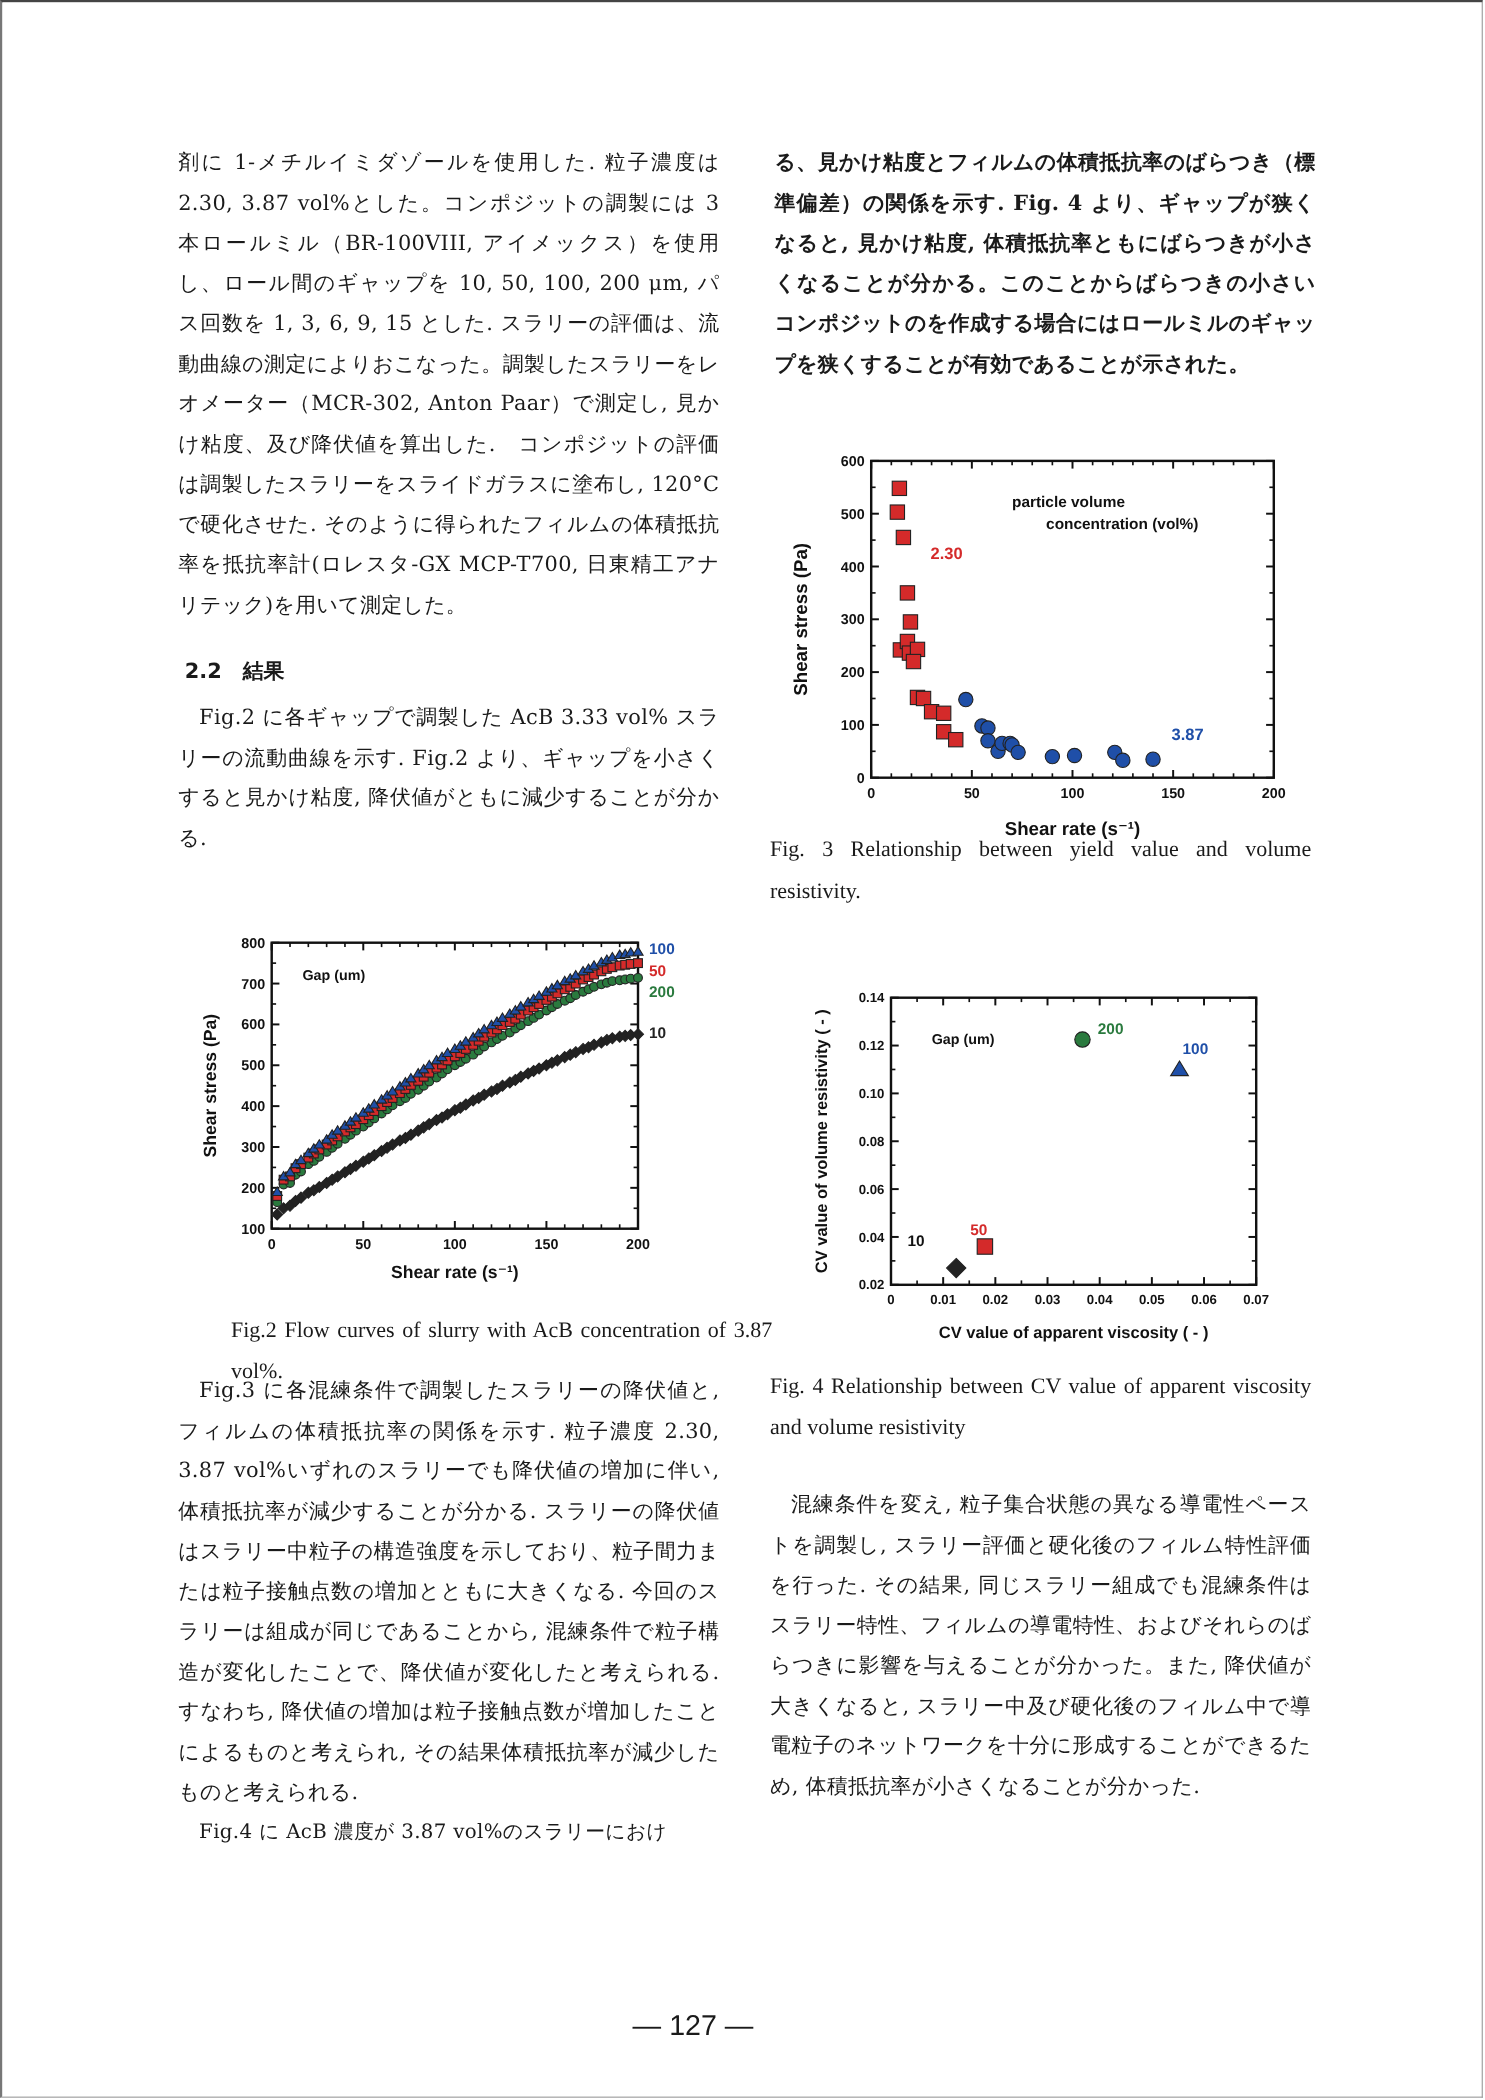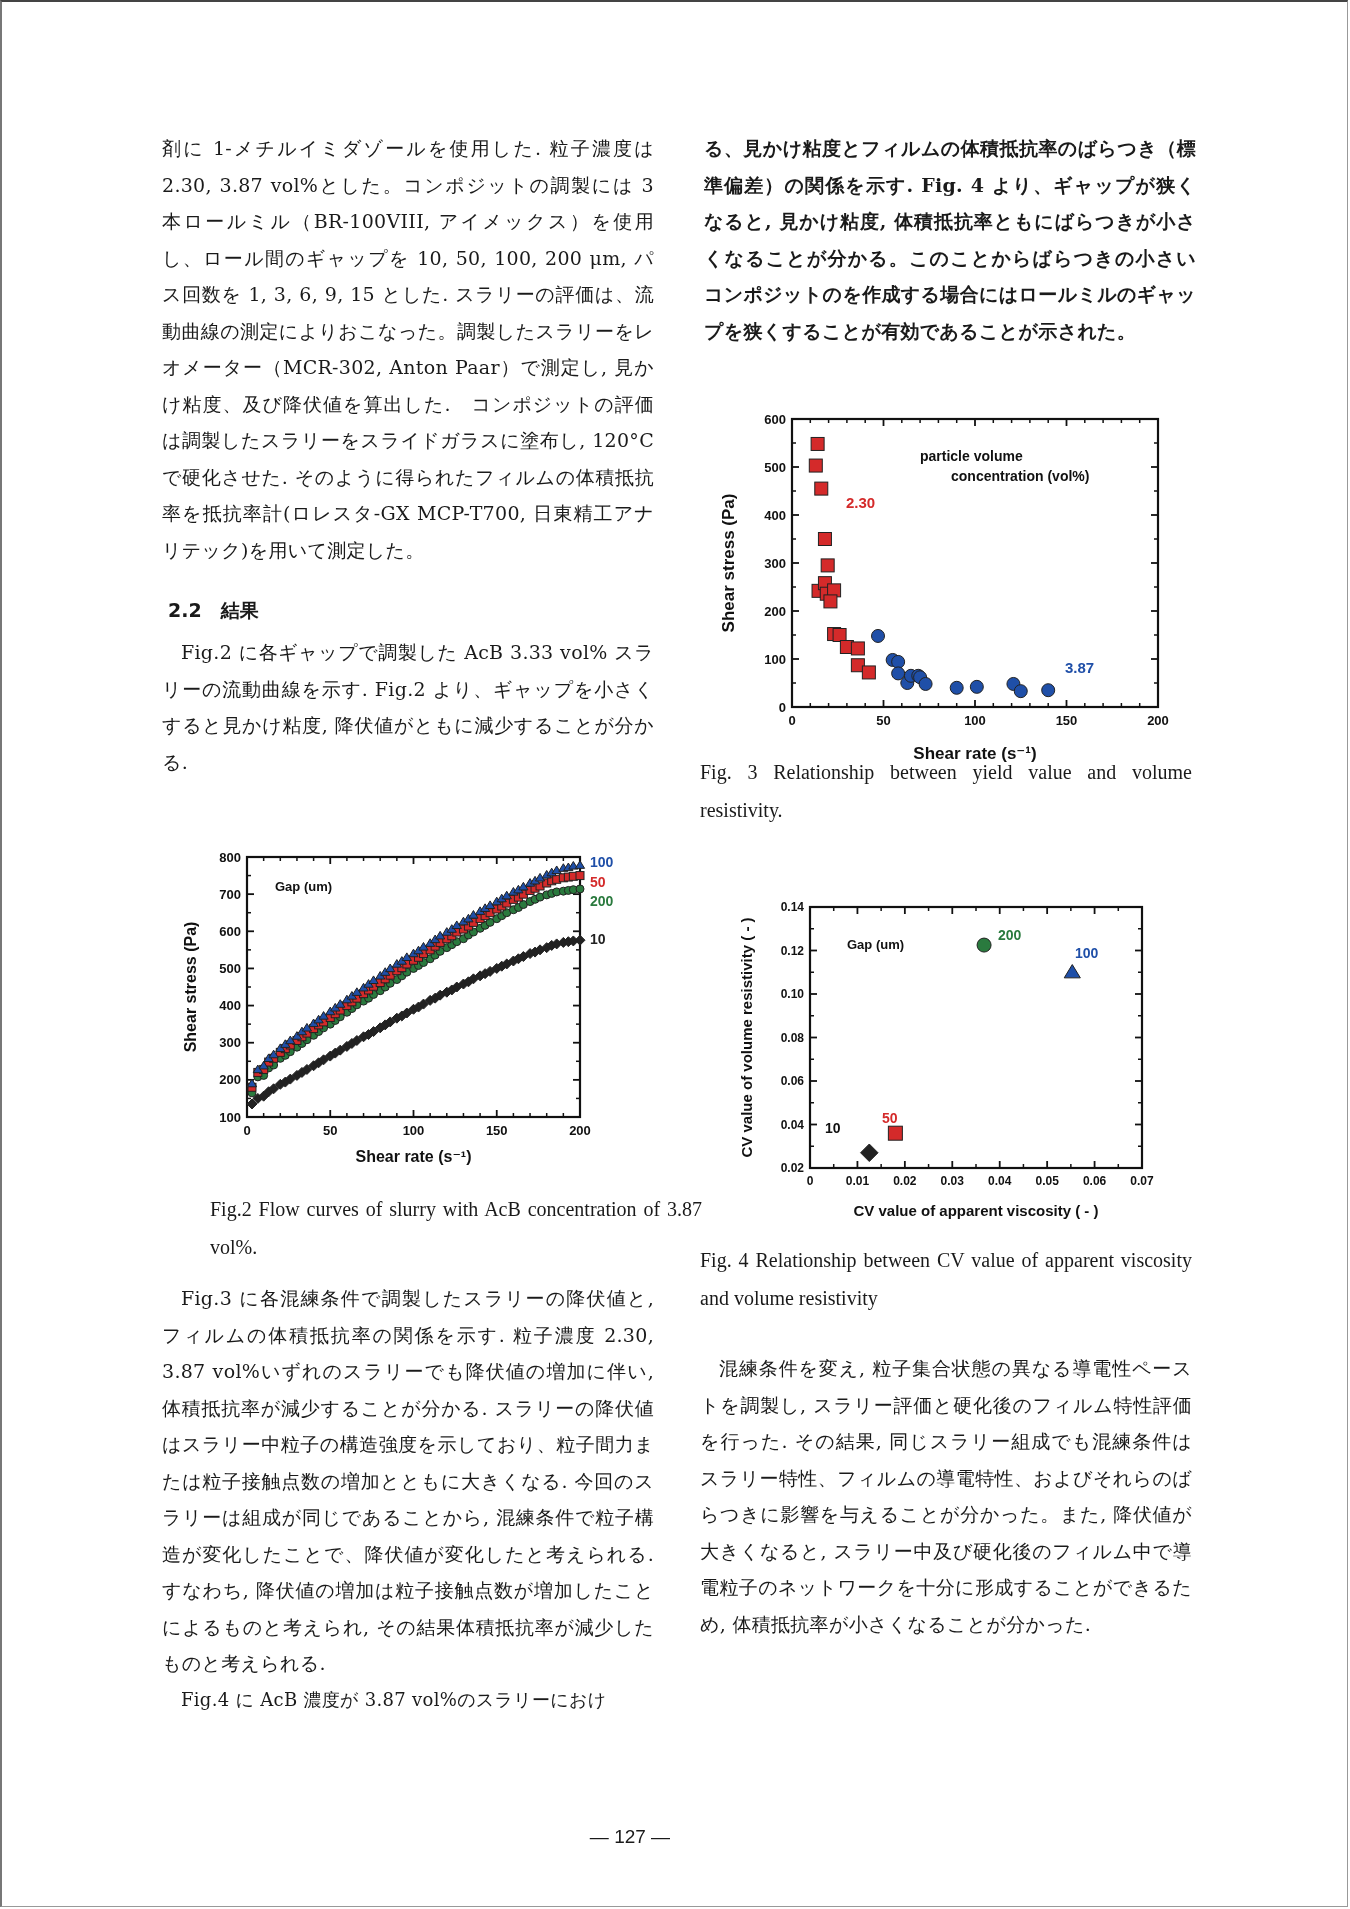--- a/index.html
+++ b/index.html
@@ -10,21 +10,21 @@
   .col { position: absolute; width: 492px; }
   .col-left { left: 162px; top: 130px; }
   .col-right { left: 704px; top: 130px; font-weight: bold; }
   .para { font-size: 19px; line-height: 36.5px; text-align: justify; margin: 0; letter-spacing: 0.3px; }
   .para.indent { text-indent: 19px; }
   .heading { font-family: "DejaVu Sans", "Liberation Sans", sans-serif; font-size: 19px; margin: 6px; line-height: 36px; }
   .caption { font-family: "Liberation Serif", "DejaVu Serif", serif; font-size: 20px; line-height: 38px; margin: 0; text-align: justify; }
   .fig { position: absolute; }
   svg text { font-family: "Liberation Sans", "DejaVu Sans", sans-serif; font-weight: bold; }
   .page-number { position: absolute; left: 0; width: 1260px; top: 1826px; text-align: center;
-                 font-family: "Liberation Sans", "DejaVu Sans", sans-serif; font-size: 19px; }
+                 font-family: "Liberation Sans", "DejaVu Sans", sans-serif; font-size: 26px; }
 </style>
 </head>
 <body>
 
 <div class="page-border"></div>
 
 <div class="col col-left">
   <p class="para">剤に 1-メチルイミダゾールを使用した. 粒子濃度は 2.30, 3.87 vol%とした。コンポジットの調製には 3 本ロールミル（BR-100VIII, アイメックス）を使用し、ロール間のギャップを 10, 50, 100, 200 μm, パス回数を 1, 3, 6, 9, 15 とした. スラリーの評価は、流動曲線の測定によりおこなった。調製したスラリーをレオメーター（MCR-302, Anton Paar）で測定し, 見かけ粘度、及び降伏値を算出した.　コンポジットの評価は調製したスラリーをスライドガラスに塗布し, 120°Cで硬化させた. そのように得られたフィルムの体積抵抗率を抵抗率計(ロレスタ-GX MCP-T700, 日東精工アナリテック)を用いて測定した。</p>
   <div style="height:18px"></div>
   <h2 class="heading">2.2　結果</h2>
@@ -365,21 +365,21 @@
       <text x="410" y="27" font-size="14" fill="#1f4fa8">100</text>
       <text x="410" y="47" font-size="14" fill="#d42a2a">50</text>
       <text x="410" y="66" font-size="14" fill="#2a7a3e">200</text>
       <text x="410" y="104" font-size="14" fill="#222222">10</text>
     </svg>
 </div>
 <div class="col" style="left:162px; top:1190px;margin-left:48px;">
   <p class="caption">Fig.2 Flow curves of slurry with AcB concentration of 3.87 vol%.</p>
 </div>
 
-<div class="col" style="left:162px; top:1280px;">
+<div class="col" style="left:162px; top:1246px;">
   <p class="para indent">Fig.3 に各混練条件で調製したスラリーの降伏値と, フィルムの体積抵抗率の関係を示す. 粒子濃度 2.30, 3.87 vol%いずれのスラリーでも降伏値の増加に伴い, 体積抵抗率が減少することが分かる. スラリーの降伏値はスラリー中粒子の構造強度を示しており、粒子間力または粒子接触点数の増加とともに大きくなる. 今回のスラリーは組成が同じであることから, 混練条件で粒子構造が変化したことで、降伏値が変化したと考えられる. すなわち, 降伏値の増加は粒子接触点数が増加したことによるものと考えられ, その結果体積抵抗率が減少したものと考えられる.</p>
   <p class="para indent" style="font-size:18px;">Fig.4 に AcB 濃度が 3.87 vol%のスラリーにおけ</p>
 </div>
 
 <div class="col col-right">
   <p class="para">る、見かけ粘度とフィルムの体積抵抗率のばらつき（標準偏差）の関係を示す. Fig. 4 より、ギャップが狭くなると, 見かけ粘度, 体積抵抗率ともにばらつきが小さくなることが分かる。このことからばらつきの小さいコンポジットのを作成する場合にはロールミルのギャップを狭くすることが有効であることが示された。</p>
 </div>
 
 <div class="fig" style="left:710px; top:400px;">
   <svg id="fig3" width="470" height="370">

